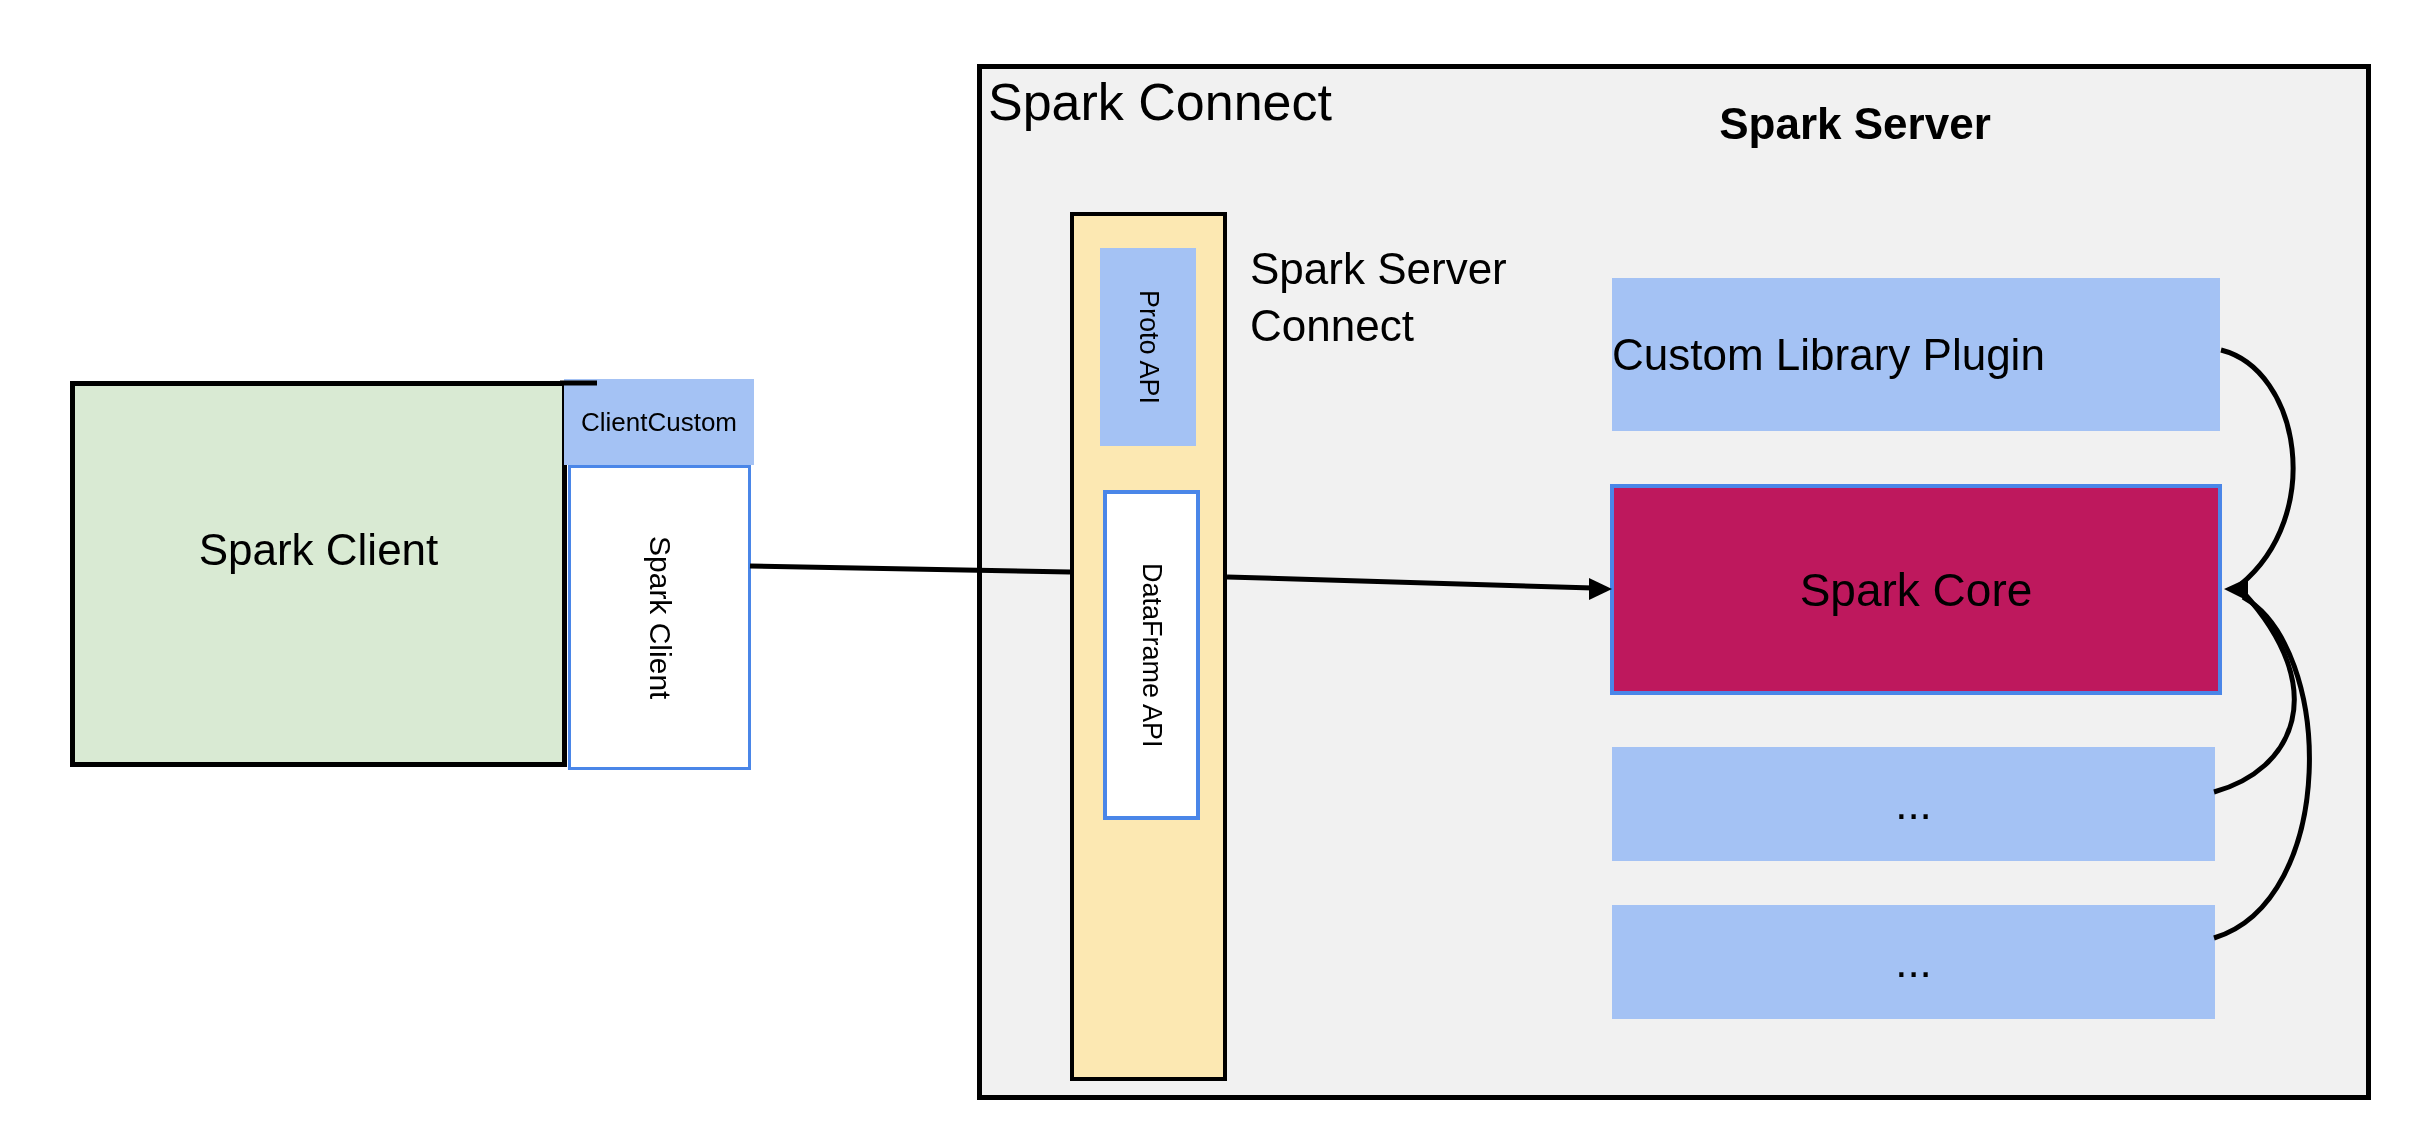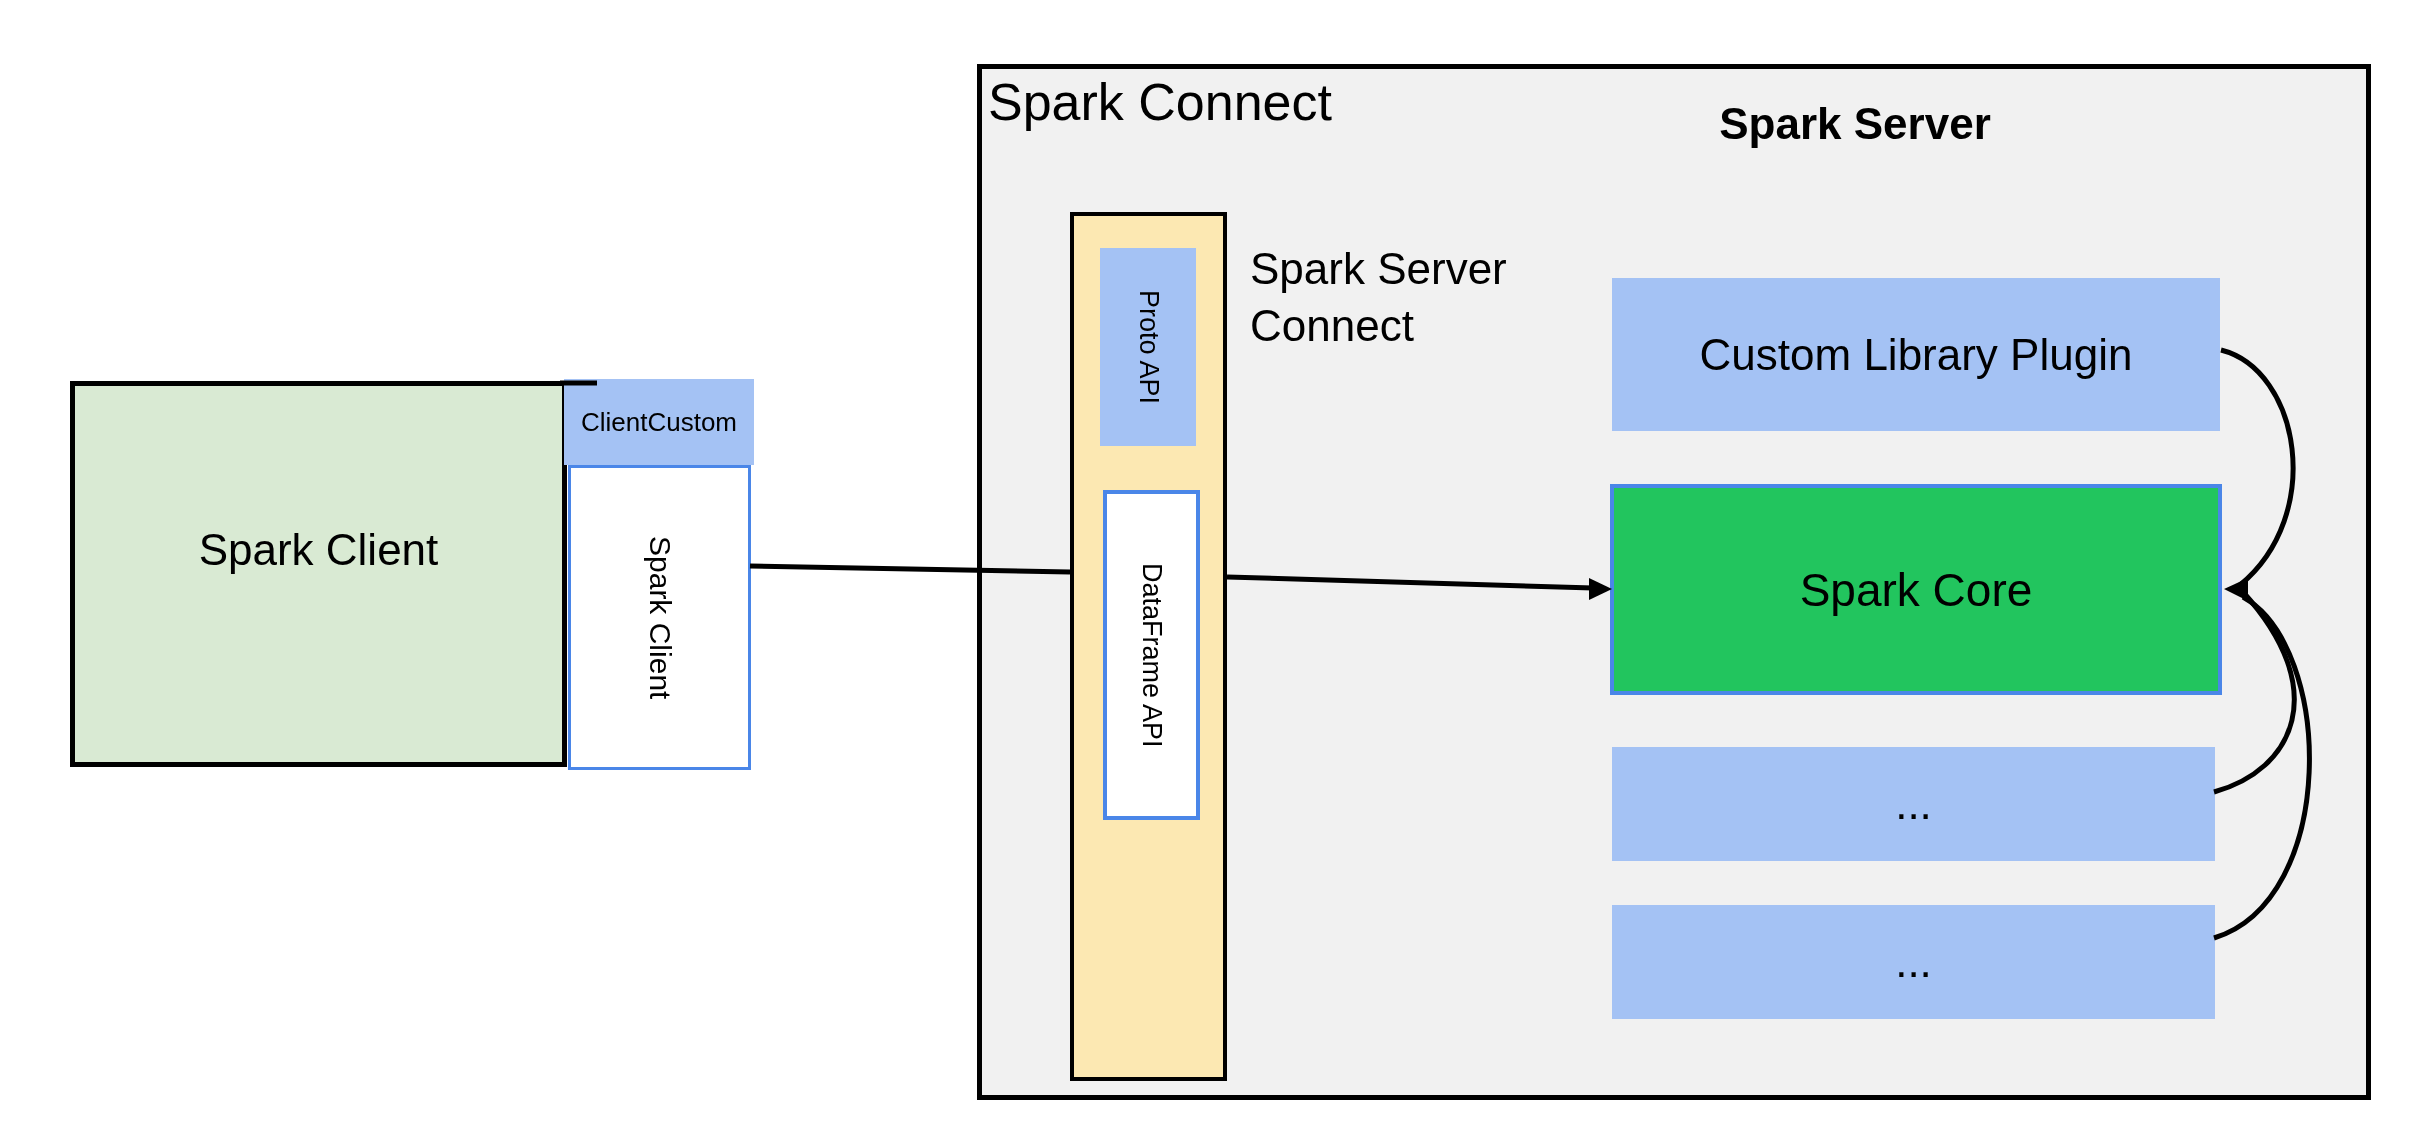--- a/index.html
+++ b/index.html
@@ -64,26 +64,26 @@
     left:1630px;top:98px;width:450px;
     text-align:center;font-size:44px;line-height:52px;font-weight:bold;
   }
   .library-label{
     left:1250px;top:240px;width:330px;
     text-align:left;font-size:44px;line-height:57px;
   }
   .plugin-box{
     left:1612px;top:278px;width:608px;height:153px;
     background:#a4c2f4;
-    display:flex;align-items:center;justify-content:center;
+    display:flex;align-items:center;
     font-size:44px;
   }
   .core-box{
     left:1610px;top:484px;width:612px;height:211px;
-    background:#22c55e;border:4px solid #4a86e8;
+    background:#be185d;border:4px solid #4a86e8;
     display:flex;align-items:center;justify-content:center;
     font-size:46px;
   }
   .dots-box{
     background:#a4c2f4;
     display:flex;align-items:center;justify-content:center;
     font-size:44px;
   }
   .dots-1{left:1612px;top:747px;width:603px;height:114px;}
   .dots-2{left:1612px;top:905px;width:603px;height:114px;}

